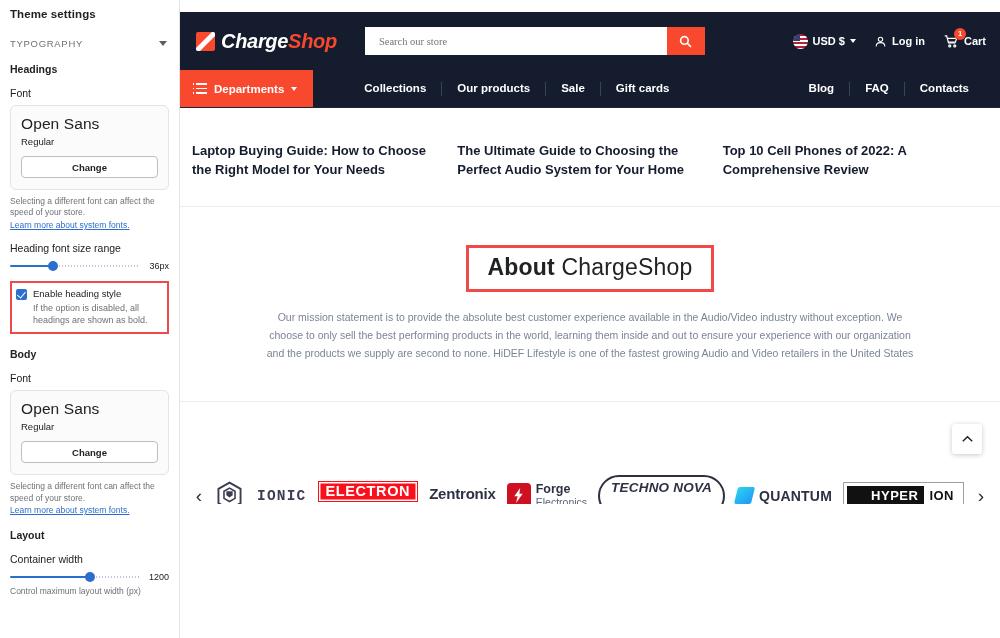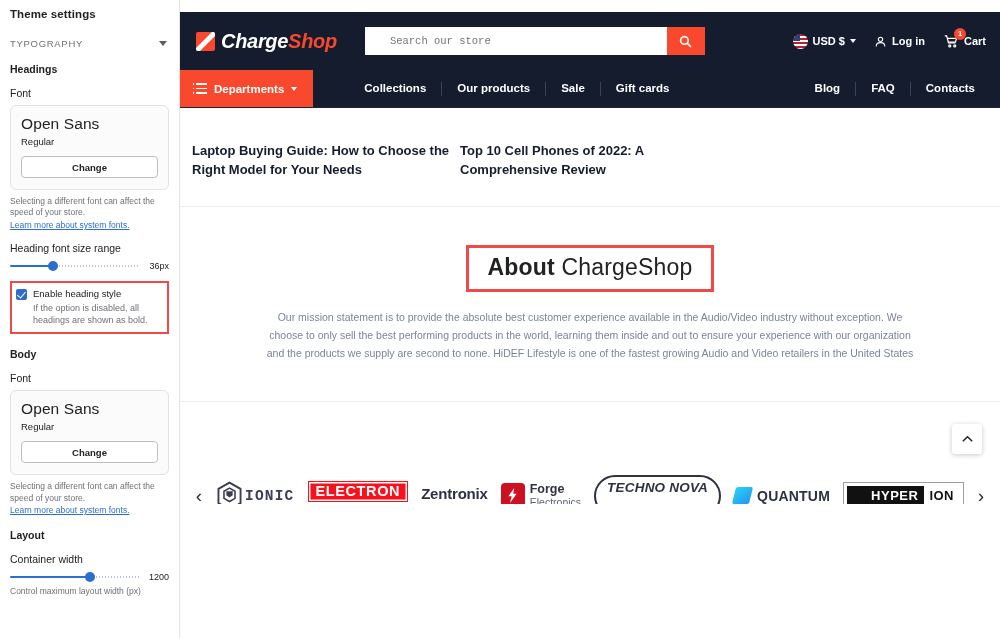--- a/index.html
+++ b/index.html
@@ -105,22 +105,22 @@
   }
   .logo-text { font-size:20px; font-weight:700; font-style:italic; letter-spacing:-.3px; }
   .logo-text .a { color:#ffffff; }
   .logo-text .b { color:#f8482e; }
 
   .search-wrap {
     margin-left:28px; display:flex; width:340px; height:28px;
     background:#ffffff; align-items:stretch;
   }
   .search-input {
-    flex:1; border:none; outline:none; padding:0 25px;
-    font-size:10.5px; color:#8c9196; font-family:Liberation Mono, monospace;
+    flex:1; border:none; outline:none; padding:0 14px;
+    font-size:10.5px; color:#8c9196; font-family:Liberation Serif, serif;
     background:transparent;
   }
   .search-btn {
     width:38px; background:#f8482e; border:none; cursor:pointer;
     display:flex; align-items:center; justify-content:center;
   }
 
   .top-right { margin-left:auto; display:flex; align-items:center; gap:18px; color:#fff; }
   .tr-item { display:flex; align-items:center; gap:5px; font-size:11px; font-weight:700; cursor:pointer; }
   .flag {
@@ -151,21 +151,21 @@
   .burger i { display:block; width:11px;height:1.8px;background:#fff; position:relative; }
   .burger i:before{content:"";position:absolute;left:-3.5px;top:0;width:1.8px;height:1.8px;background:#fff;}
   .caret-sm { width:0;height:0;border-left:3.5px solid transparent;border-right:3.5px solid transparent;border-top:4px solid currentColor; }
   .nav-links { display:flex; align-items:center; margin-left:12px; }
   .nav-links a, .nav-right a {
     color:#ffffff; font-size:11.5px; font-weight:700; text-decoration:none;
     padding:0 15px; line-height:1; display:flex; align-items:center; height:14px;
     border-right:1px solid #3a4255;
   }
   .nav-links a:last-child, .nav-right a:last-child { border-right:none; }
-  .nav-right { display:flex; align-items:center; margin-left:auto; padding-right:10px; }
+  .nav-right { display:flex; align-items:center; margin-left:auto; padding-right:16px; }
 
   .blogstrip {
     display:flex; gap:0; padding:10px 12px 0 12px; background:#fff;margin-top:24px;
   }
   .blogstrip .bcol { width:268px; padding:0 10px 0 0; }
   .blogstrip .btitle {
     font-size:13px; font-weight:700; color:#141c2e; line-height:1.45;
     cursor:pointer;
   }
   .divider { height:1px; background:#ededed; margin:0; }
@@ -187,21 +187,21 @@
     padding:0 8px; height:100px;
   }
   .arrow {
     width:22px; flex:none; text-align:center; font-size:19px; color:#2b2f3a;
     cursor:pointer; font-family:"Liberation Sans",sans-serif; line-height:1;
   }
   .brands { flex:1; display:flex; align-items:center; justify-content:space-between; padding:0 6px; }
   .brand { flex:none; display:flex; align-items:center; justify-content:center; }
 
   
-  .b-ionic { display:flex; align-items:center; gap:2px; }
+  .b-ionic { display:flex; align-items:center; gap:14px; }
   .hexmark { width:27px;height:30px; position:relative; }
   .ionic-txt { font-family:"Liberation Mono",monospace; font-size:14.5px; font-weight:700; color:#3b3d53; letter-spacing:1.2px; }
 
   .b-electron { text-align:center; }
   .electron-box {
     background:#fb0f1b; color:#fff; font-size:14.5px; font-weight:700;
     letter-spacing:.6px; padding:1px 7px 2px 7px; border:1.5px solid #fb0f1b;
     box-shadow:inset 0 0 0 1.5px #fff;
   }
   .electron-sub { font-size:5.5px; font-weight:700; letter-spacing:1.3px; color:#1a1a1a; margin-top:3px; }
@@ -377,20 +377,23 @@
     <div class="nav-right" id="navRight">
         <a href="#">Blog</a>
         <a href="#">FAQ</a>
         <a href="#">Contacts</a>
       </div>
   </div>
 
   <div class="blogstrip" id="blogStrip">
       <div class="bcol">
         <div class="btitle">Laptop Buying Guide: How to Choose the Right Model for Your Needs</div>
+      </div>
+      <div class="bcol">
+        <div class="btitle">The Ultimate Guide to Choosing the Perfect Audio System for Your Home</div>
       </div>
       <div class="bcol">
         <div class="btitle">Top 10 Cell Phones of 2022: A Comprehensive Review</div>
       </div>
     </div>
   <div class="divider" style="margin-top:26px"></div>
 
   <div class="about-sec">
     <div class="about-title-box">
       <div class="about-title"><b>About</b> <span>ChargeShop</span></div>

